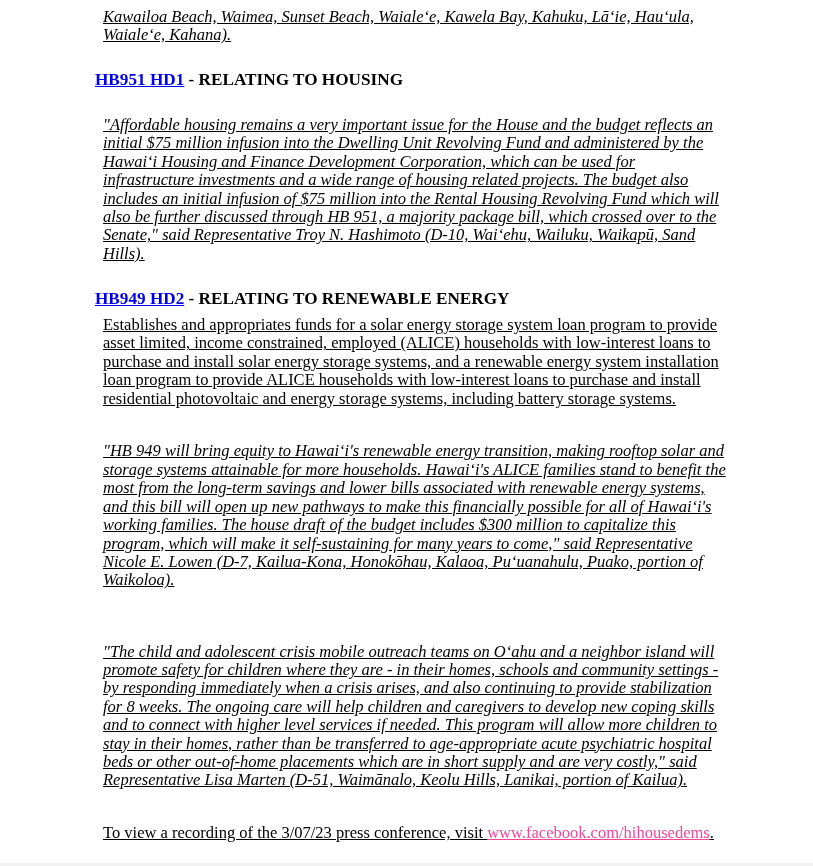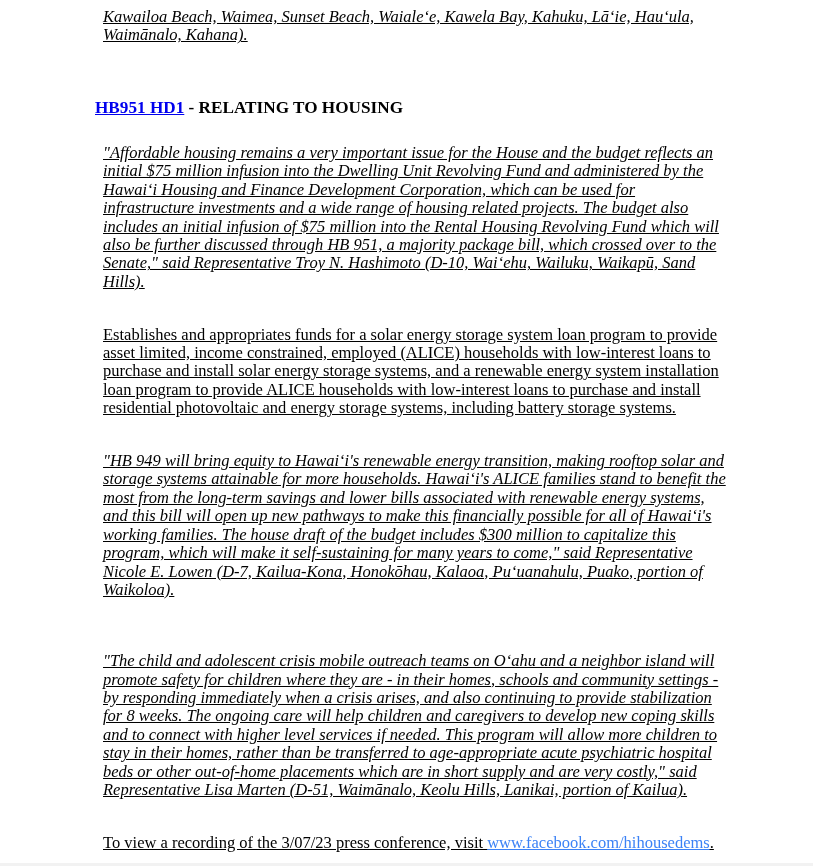--- a/index.html
+++ b/index.html
@@ -29,61 +29,63 @@
     }
     .italic {
       font-style: italic;
     }
     .gap {
       height: 18.4px;
     }
     .heading {
       font-weight: bold;
       font-size: 17.2px;
-      margin-top: 28px;
     }
     a.bill-link {
       color: #0000ee;
       text-decoration: underline;
       font-weight: bold;
     }
     a.web-link {
-      color: #3b82f6;
+      color: #ec4899;
       text-decoration: underline;
     }
     .bottom-bar {
       position: absolute;
       left: 0;
       bottom: 0;
       width: 813px;
       height: 3px;
       background: #f2f2f2;
     }
   </style>
 </head>
 <body>
 
 <div class="page">
 
   <p class="block italic">
     <span>Kawailoa Beach, Waimea, Sunset Beach, Waialeʻe, Kawela Bay, Kahuku, Lāʻie, Hauʻula,</span><br>
-    <span>Waimānalo, Kahana).</span>
+    <span>Waialeʻe, Kahana).</span>
   </p>
   <div class="gap"></div>
 
   <div>
     <div class="heading">
       <a class="bill-link" href="#">HB951 HD1</a><span> - RELATING TO HOUSING</span>
     </div>
     <div class="gap"></div>
     <p class="block italic">"Affordable housing remains a very important issue for the House and the budget reflects an initial $75 million infusion into the Dwelling Unit Revolving Fund and administered by the Hawaiʻi Housing and Finance Development Corporation, which can be used for infrastructure investments and a wide range of housing related projects. The budget also includes an initial infusion of $75 million into the Rental Housing Revolving Fund which will also be further discussed through HB 951, a majority package bill, which crossed over to the Senate," said Representative Troy N. Hashimoto (D-10, Waiʻehu, Wailuku, Waikapū, Sand Hills).</p>
   </div>
   <div class="gap"></div>
 
   <div>
+    <div class="heading">
+      <a class="bill-link" href="#">HB949 HD2</a><span> - RELATING TO RENEWABLE ENERGY</span>
+    </div>
     <p class="block">Establishes and appropriates funds for a solar energy storage system loan program to provide asset limited, income constrained, employed (ALICE) households with low-interest loans to purchase and install solar energy storage systems, and a renewable energy system installation loan program to provide ALICE households with low-interest loans to purchase and install residential photovoltaic and energy storage systems, including battery storage systems.</p>
     <div class="gap"></div>
     <p class="block italic">"HB 949 will bring equity to Hawaiʻi's renewable energy transition, making rooftop solar and storage systems attainable for more households. Hawaiʻi's ALICE families stand to benefit the most from the long-term savings and lower bills associated with renewable energy systems, and this bill will open up new pathways to make this financially possible for all of Hawaiʻi's working families. The house draft of the budget includes $300 million to capitalize this program, which will make it self-sustaining for many years to come," said Representative Nicole E. Lowen (D-7, Kailua-Kona, Honokōhau, Kalaoa, Puʻuanahulu, Puako, portion of Waikoloa).</p>
   </div>
   <div class="gap"></div>
 
   <div>
     <div class="gap"></div>
     <p class="block italic">"The child and adolescent crisis mobile outreach teams on Oʻahu and a neighbor island will promote safety for children where they are - in their homes, schools and community settings - by responding immediately when a crisis arises, and also continuing to provide stabilization for 8 weeks.  The ongoing care will help children and caregivers to develop new coping skills and to connect with higher level services if needed. This program will allow more children to stay in their homes, rather than be transferred to age-appropriate acute psychiatric hospital beds or other out-of-home placements which are in short supply and are very costly," said Representative Lisa Marten (D-51, Waimānalo, Keolu Hills, Lanikai, portion of Kailua).</p>
   </div>

